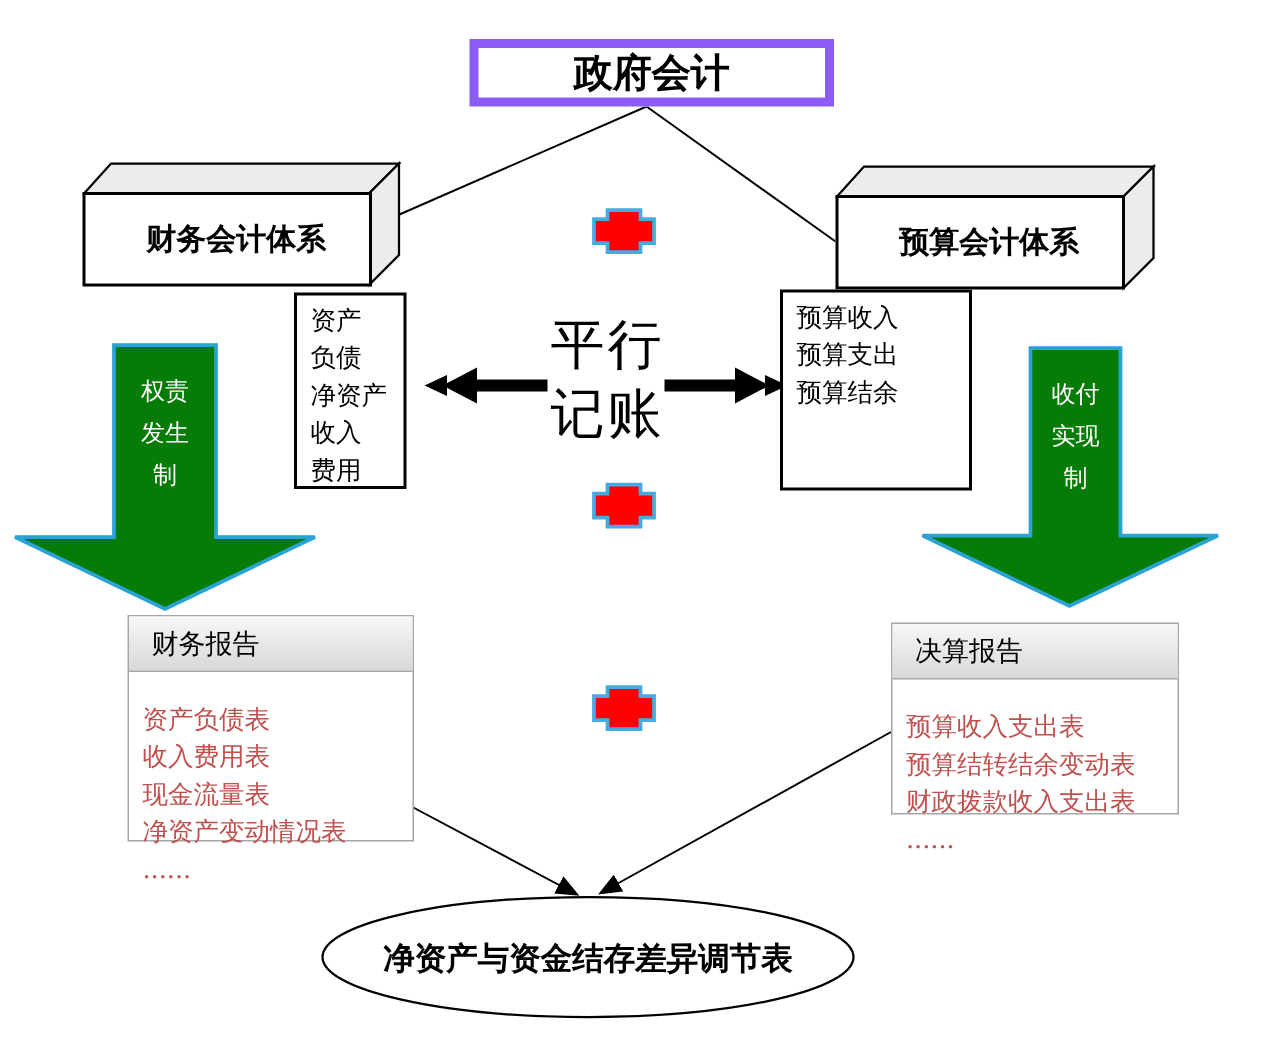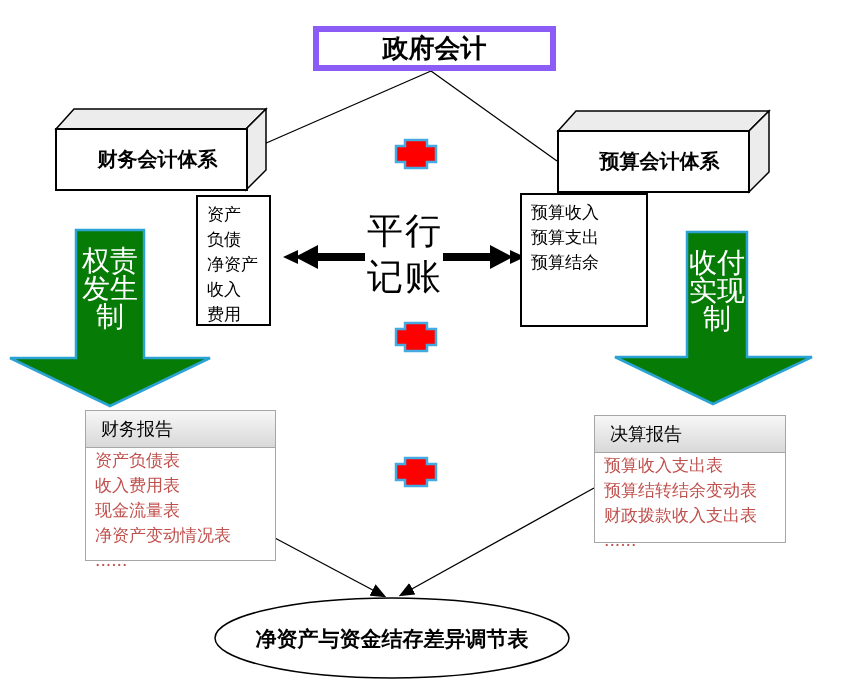--- a/index.html
+++ b/index.html
@@ -24,31 +24,31 @@
   .face-left{left:55px;top:128px;width:193px;height:63px;}
   .face-right{left:557px;top:130px;width:193px;height:63px;}
 
   .vlist{border:2px solid #000;background:#fff;font-size:17px;line-height:25px;padding:5px 0 0 9px;}
   .vlist-left{left:196px;top:195px;width:75px;height:131px;}
   .vlist-right{left:520px;top:193px;width:128px;height:134px;}
 
   .parallel{left:345px;top:208px;width:120px;height:94px;font-size:36px;line-height:46px;
     text-align:center;letter-spacing:2px;}
 
-  .basis{color:#fff;font-size:28px;line-height:28px;text-align:center;}
+  .basis{color:#fff;font-size:16px;line-height:28px;text-align:center;}
   .basis-left{left:76px;top:247px;width:68px;}
   .basis-right{left:687px;top:249px;width:60px;}
 
   .report{border:1px solid var(--gray-border);background:#fff;}
   .report-left{left:85px;top:410px;width:191px;height:151px;}
   .report-right{left:594px;top:415px;width:192px;height:128px;}
   .report-header{height:37px;border-bottom:1px solid var(--gray-border);
     background:linear-gradient(#f7f7f7,#d8d8d8);
     display:flex;align-items:center;padding-left:15px;font-size:18px;color:#000;}
-  .report-body{padding:0 0 0 9px;font-size:17px;line-height:25px;color:var(--report-red);}
+  .report-body{padding:20px 0 0 9px;font-size:17px;line-height:25px;color:var(--report-red);}
 
   .ellipse-label{left:215px;top:598px;width:354px;height:81px;display:flex;align-items:center;
     justify-content:center;font-size:21px;font-weight:bold;text-align:center;}
 </style>
 </head>
 <body>
 
 <div class="canvas">
 
   <svg class="layer" width="844" height="700" viewBox="0 0 844 700">

